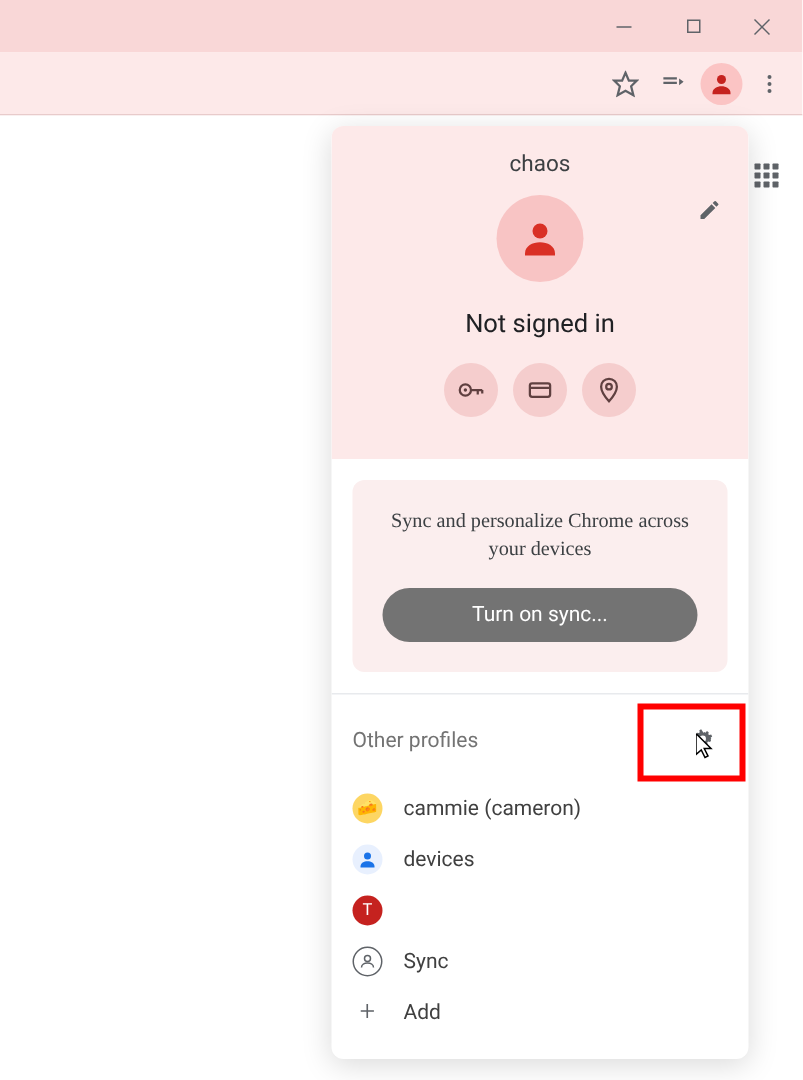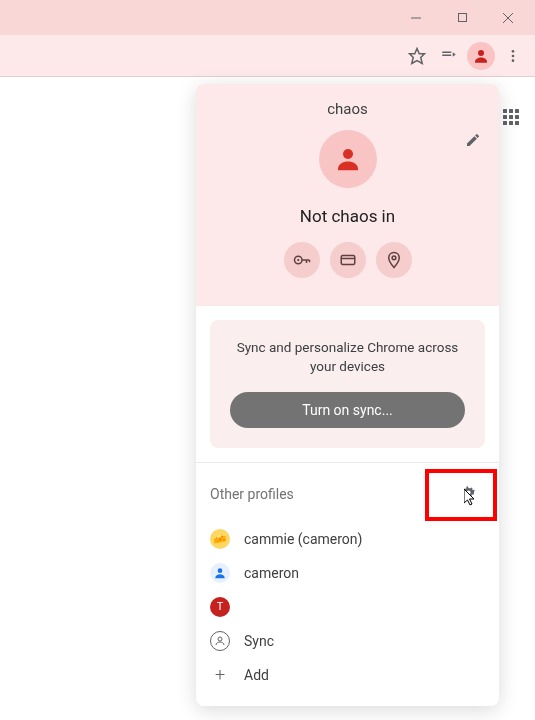--- a/index.html
+++ b/index.html
@@ -75,21 +75,21 @@
     .apps-grid-icon .dot {
       width: 4px;
       height: 4px;
       background: #5f6368;
       border-radius: 0.5px;
     }
     .profile-popup {
       position: absolute;
       top: 7px;
       right: 36px;
-      width: 303px;
+      width: 278px;
       background: #fff;
       border-radius: 8px;
       box-shadow: 0 4px 20px rgba(0,0,0,0.15);
       overflow: hidden;
     }
     .popup-header {
       background: #fde9e9;
       padding: 16px 16px 20px;
       position: relative;
     }
@@ -142,20 +142,21 @@
       margin: 14px;
       padding: 18px 20px 20px;
       border-radius: 8px;
       text-align: center;
     }
     .sync-text {
       font-size: 13.5px;
       color: #3c4043;
       line-height: 1.4;
       margin-bottom: 16px;
+      font-family: Liberation Serif, serif;
     }
     .sync-btn {
       background: #737373;
       color: #fff;
       border: none;
       border-radius: 20px;
       padding: 10px 28px;
       font-size: 14px;
       width: 100%;
       cursor: pointer;
@@ -304,21 +305,21 @@
         <svg width="16" height="16" viewBox="0 0 24 24" fill="currentColor">
             <path d="M3 17.25V21h3.75L17.81 9.94l-3.75-3.75L3 17.25zM20.71 7.04a1 1 0 000-1.41l-2.34-2.34a1 1 0 00-1.41 0l-1.83 1.83 3.75 3.75 1.83-1.83z"></path>
           </svg>
       </div>
       <div class="avatar-circle">
         <svg width="30" height="30" viewBox="0 0 24 24" fill="#d93025">
             <circle cx="12" cy="8" r="4"></circle>
             <path d="M4 20c0-4 4-6 8-6s8 2 8 6v1H4z"></path>
           </svg>
       </div>
-      <div class="not-signed">Not chaos in</div>
+      <div class="not-signed">Not signed in</div>
       <div class="profile-icons-row">
         <div class="pill-icon">
           <svg width="18" height="18" viewBox="0 0 24 24" fill="currentColor">
               <circle cx="7" cy="12" r="5" fill="none" stroke="currentColor" stroke-width="2"></circle>
               <circle cx="7" cy="12" r="1.5"></circle>
               <line x1="12" y1="12" x2="22" y2="12" stroke="currentColor" stroke-width="2"></line>
               <line x1="18" y1="12" x2="18" y2="16" stroke="currentColor" stroke-width="2"></line>
               <line x1="22" y1="12" x2="22" y2="15" stroke="currentColor" stroke-width="2"></line>
             </svg>
         </div>
@@ -362,21 +363,21 @@
         <div class="profile-row-avatar avatar-yellow">🧀</div>
         <div class="profile-row-label">cammie (cameron)</div>
       </div>
       <div class="profile-row">
         <div class="profile-row-avatar avatar-blue">
           <svg width="14" height="14" viewBox="0 0 24 24" fill="currentColor">
               <circle cx="12" cy="8" r="4"></circle>
               <path d="M4 20c0-4 4-6 8-6s8 2 8 6v1H4z"></path>
             </svg>
         </div>
-        <div class="profile-row-label">cameron</div>
+        <div class="profile-row-label">devices</div>
       </div>
       <div class="profile-row">
         <div class="profile-row-avatar avatar-red">T</div>
       </div>
       <div class="profile-row">
         <div class="profile-row-avatar avatar-outline">
           <svg width="12" height="12" viewBox="0 0 24 24" fill="none" stroke="currentColor" stroke-width="2">
               <circle cx="12" cy="8" r="4"></circle>
               <path d="M4 20c0-4 4-6 8-6s8 2 8 6"></path>
             </svg>

